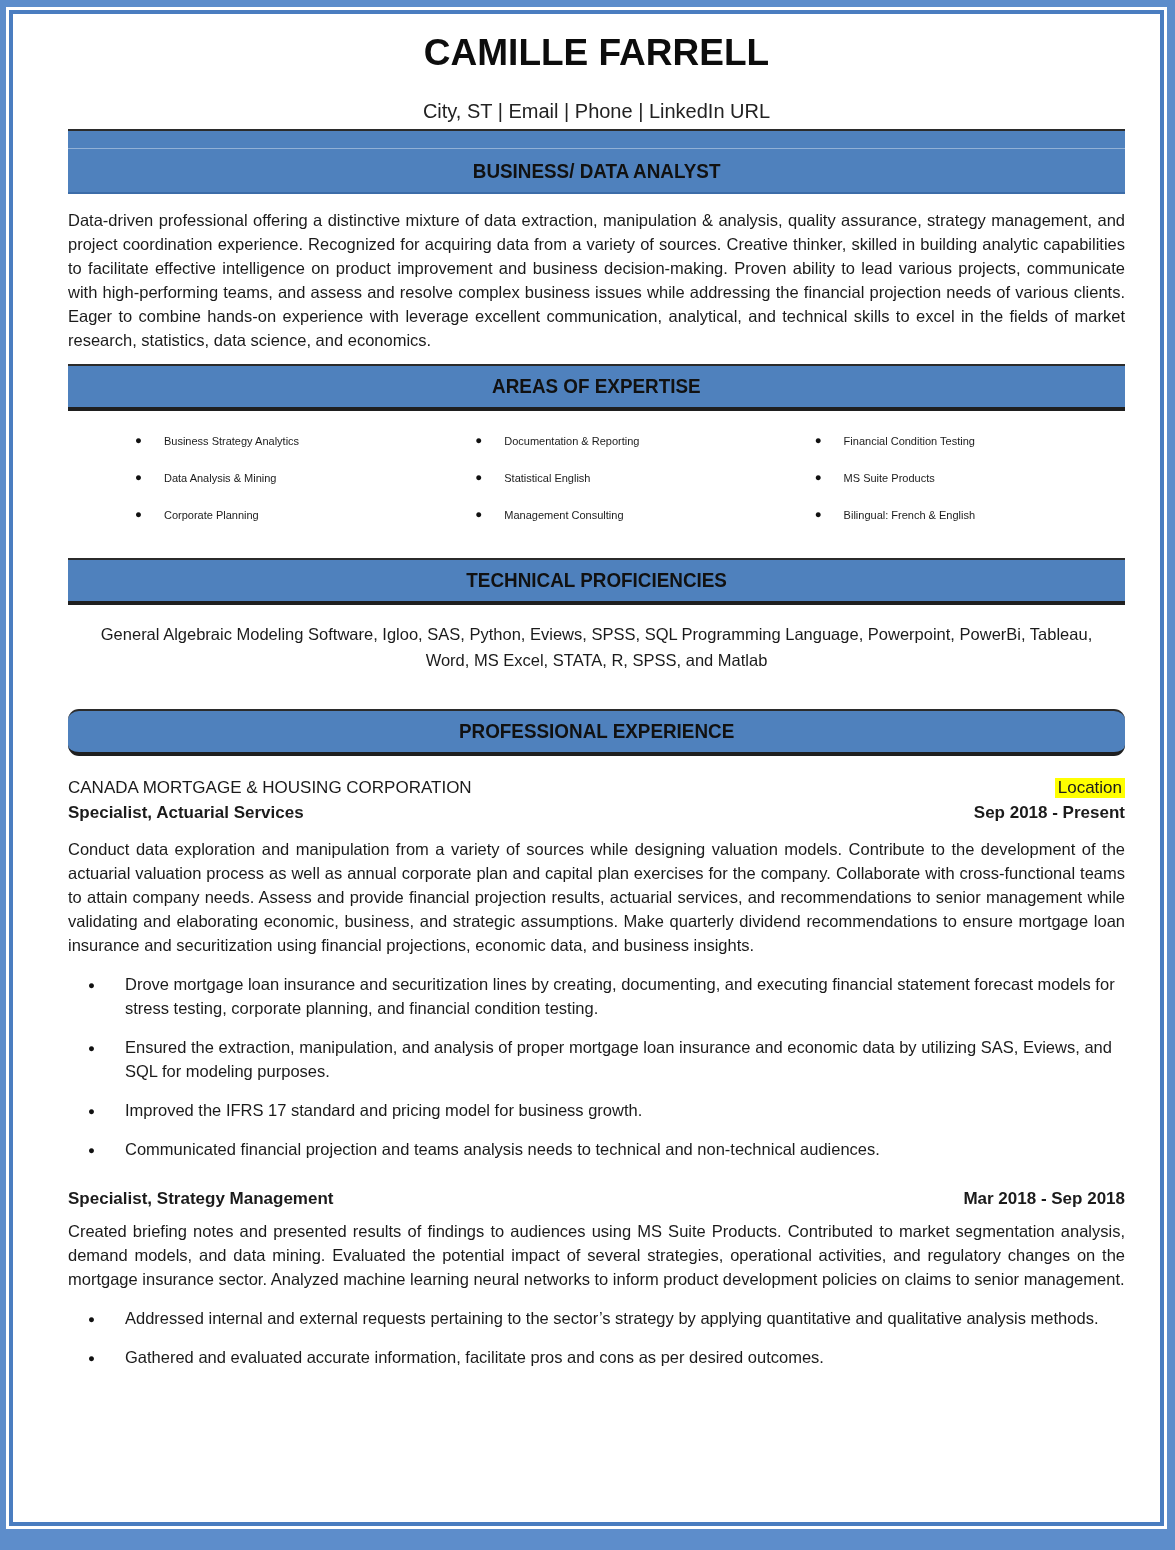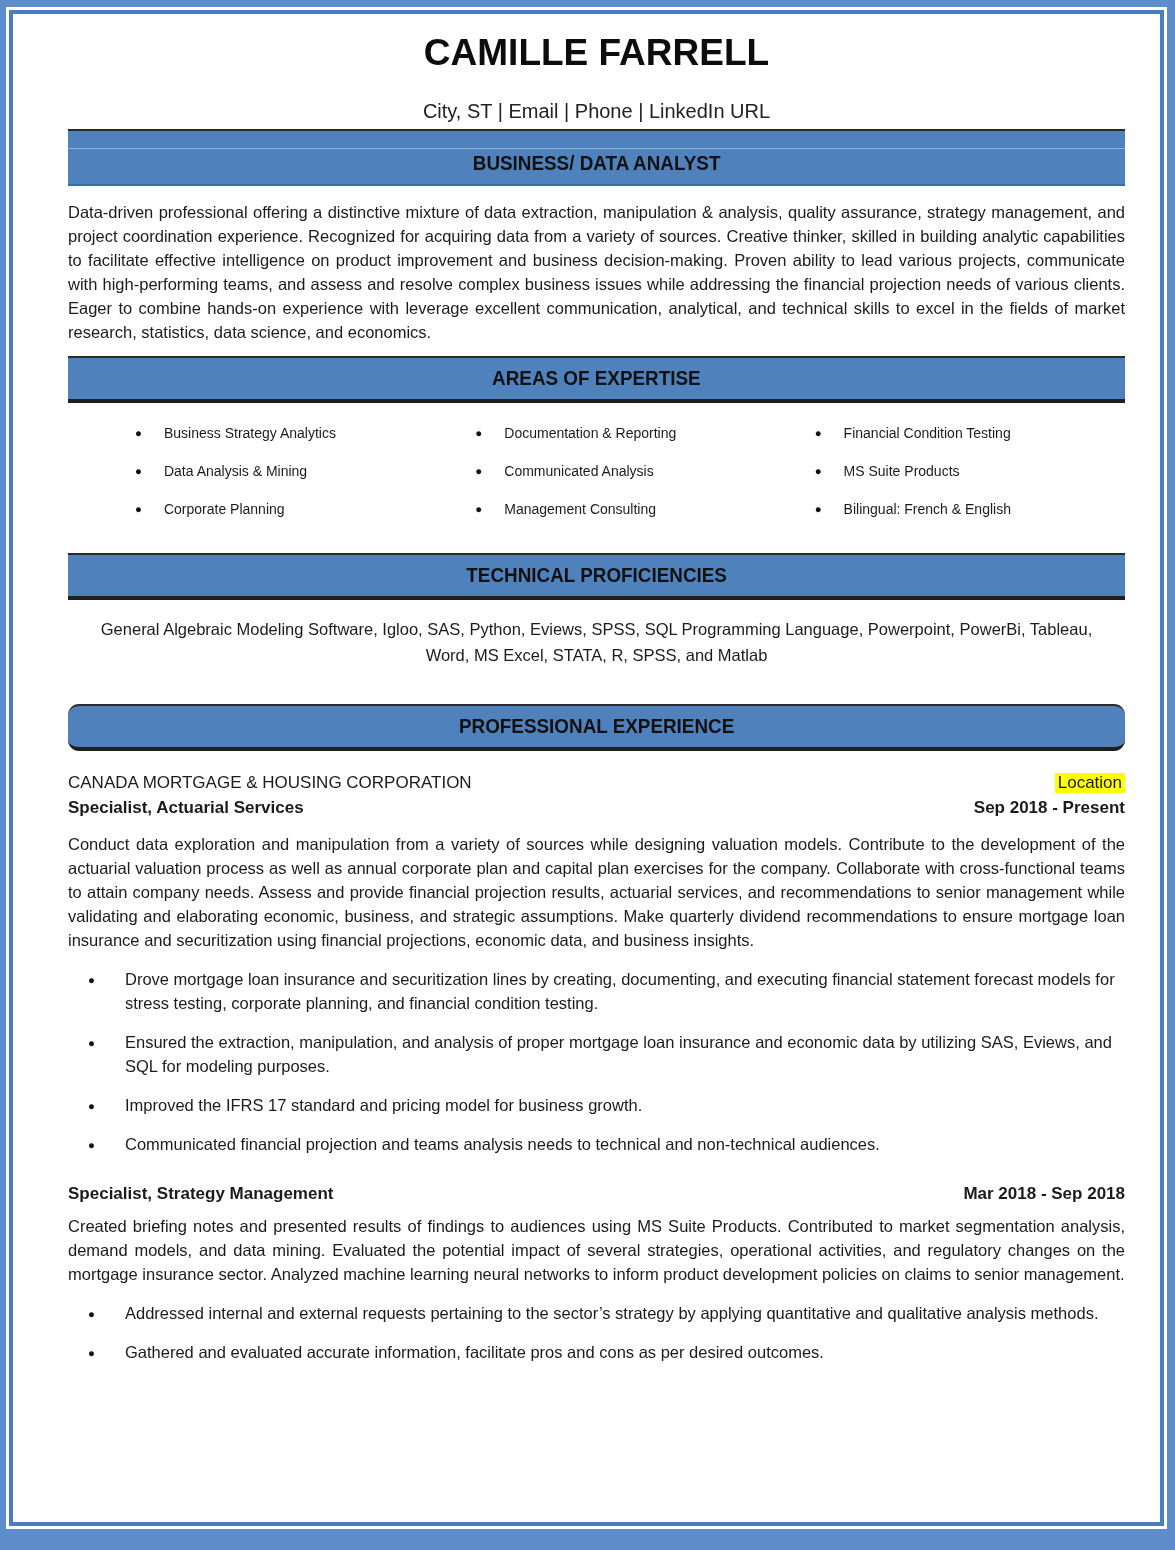--- a/index.html
+++ b/index.html
@@ -48,21 +48,21 @@
     border-bottom: 4px solid #1f1f1f;
     text-align: center;
     font-size: 20.5px;
     font-weight: 700;
     color: #111111;
     padding: 8px 0 9px;
   }
   .banner .condensed { display: inline-block; transform: scaleX(.92); }
   .banner--first {
     margin-top: 6px;
-    padding-top: 20px;
+    padding-top: 28px;
     border-bottom: 2px solid #3c6ca8;
   }
   .banner--first::before {
     content: "";
     position: absolute;
     left: 0; right: 0; top: 17px;
     height: 1px;
     background: rgba(255,255,255,.38);
   }
   .banner--experience { margin-top: 36px; border-radius: 11px; }
@@ -85,21 +85,21 @@
     display: grid;
     grid-template-columns: 1fr 1fr 1fr;
     margin: 20px 0 16px;
   }
   .exp-col-1 { padding-left: 67px; }
   .exp-col-2 { padding-left: 55px; }
   .exp-col-3 { padding-left: 42px; }
   .exp-item {
     display: flex;
     align-items: baseline;
-    font-size: 14px;
+    font-size: 11px;
     line-height: 21px;
     margin-bottom: 16px;
     white-space: nowrap;
   }
   .dot { flex: 0 0 auto; }
   .dot::before {
     content: "\25CF";
     font-size: 11.5px;
     margin-right: 22px;
     position: relative;
@@ -173,21 +173,21 @@
             <span>Corporate Planning</span>
           </div>
       </div>
       <div class="exp-col-2">
         <div class="exp-item">
             <span class="dot"></span>
             <span>Documentation &amp; Reporting</span>
           </div>
         <div class="exp-item">
             <span class="dot"></span>
-            <span>Communicated Analysis</span>
+            <span>Statistical English</span>
           </div>
         <div class="exp-item">
             <span class="dot"></span>
             <span>Management Consulting</span>
           </div>
       </div>
       <div class="exp-col-3">
         <div class="exp-item">
             <span class="dot"></span>
             <span>Financial Condition Testing</span>

